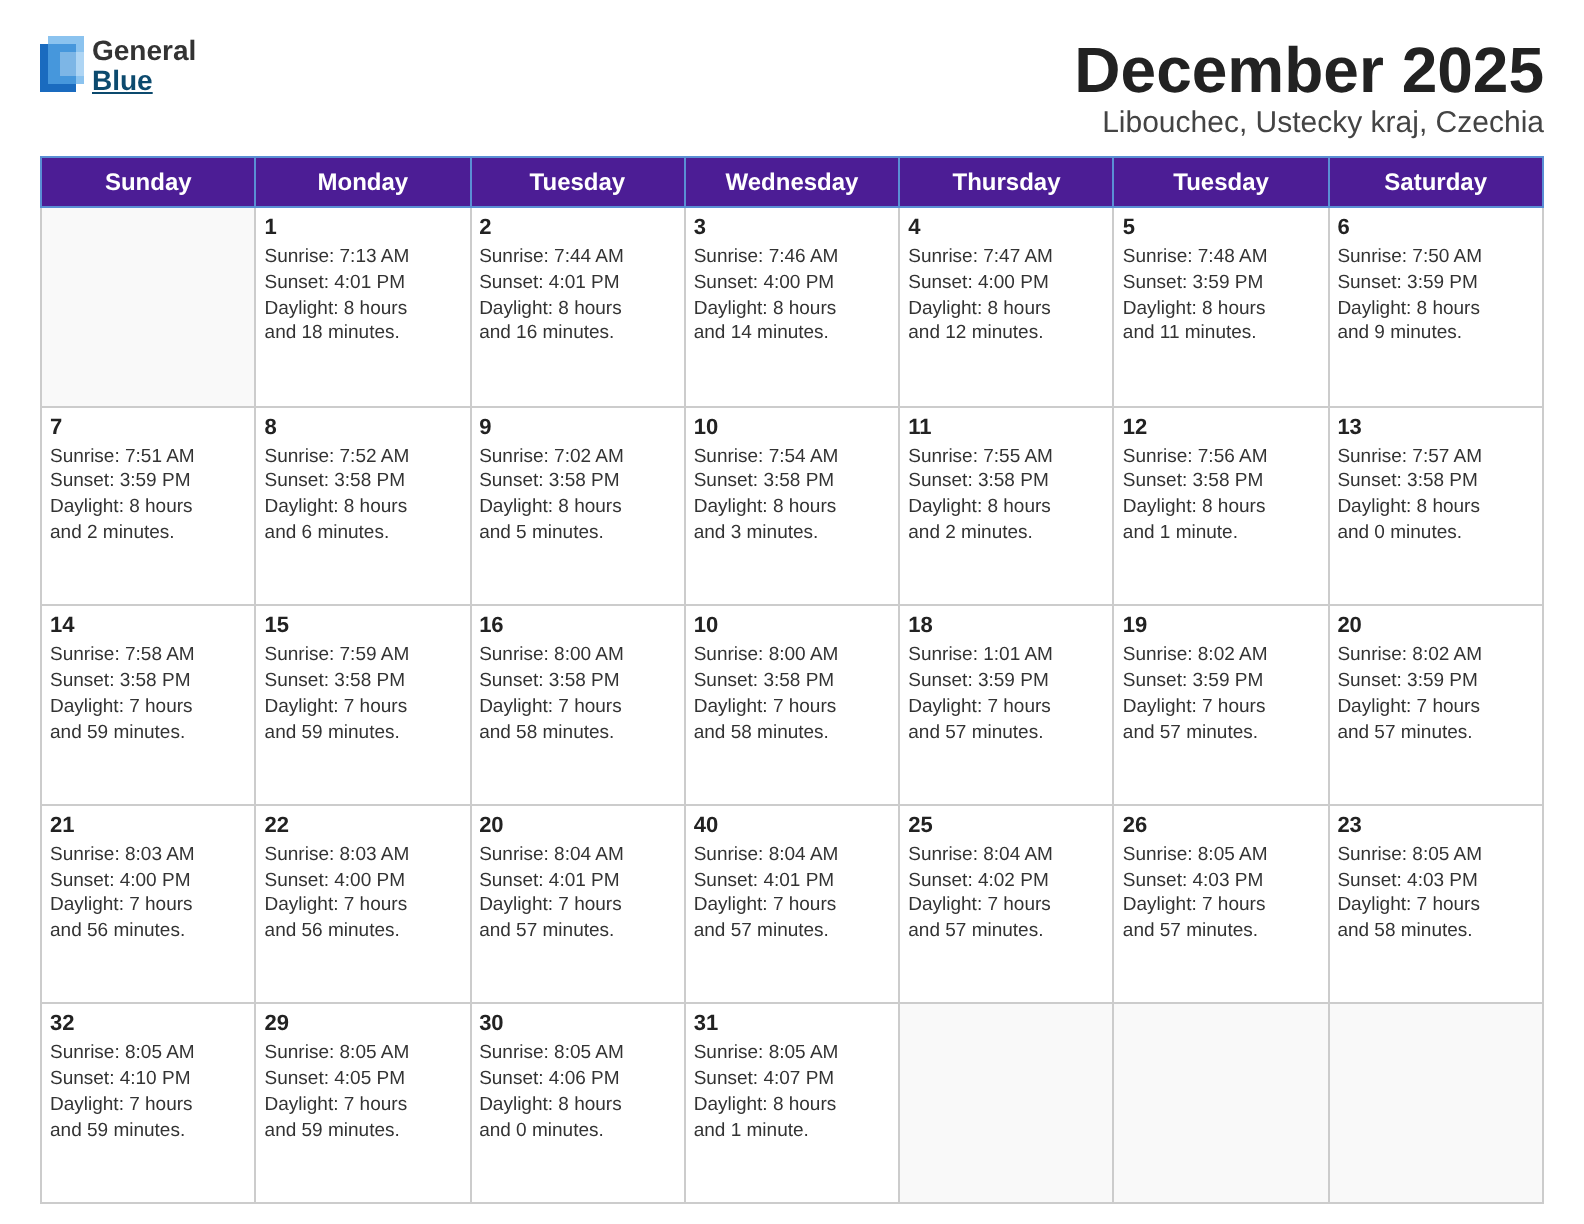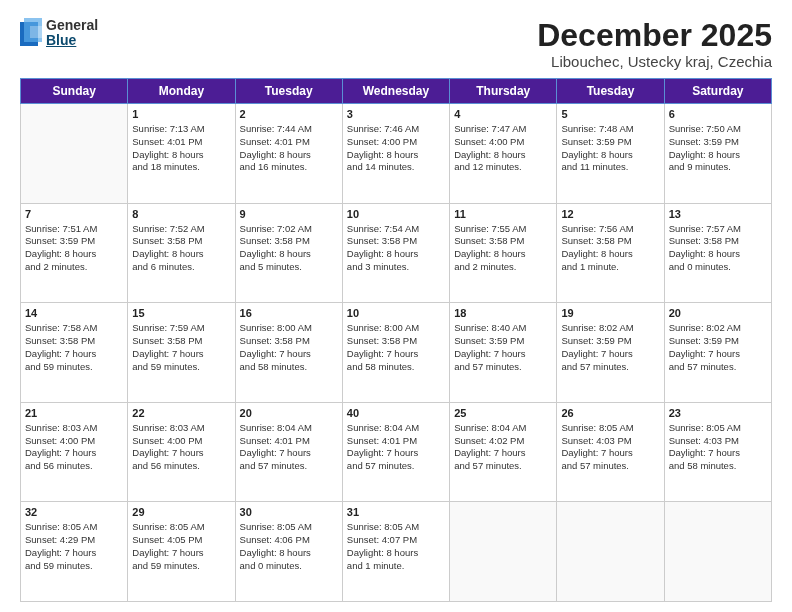--- a/index.html
+++ b/index.html
@@ -248,21 +248,21 @@
           </td>
           <td>
             <span class="day-num">10</span>
             <div>Sunrise: 8:00 AM</div>
             <div>Sunset: 3:58 PM</div>
             <div>Daylight: 7 hours</div>
             <div>and 58 minutes.</div>
           </td>
           <td>
             <span class="day-num">18</span>
-            <div>Sunrise: 8:40 AM</div>
+            <div>Sunrise: 1:01 AM</div>
             <div>Sunset: 3:59 PM</div>
             <div>Daylight: 7 hours</div>
             <div>and 57 minutes.</div>
           </td>
           <td>
             <span class="day-num">19</span>
             <div>Sunrise: 8:02 AM</div>
             <div>Sunset: 3:59 PM</div>
             <div>Daylight: 7 hours</div>
             <div>and 57 minutes.</div>
@@ -323,21 +323,21 @@
             <div>Sunrise: 8:05 AM</div>
             <div>Sunset: 4:03 PM</div>
             <div>Daylight: 7 hours</div>
             <div>and 58 minutes.</div>
           </td>
         </tr>
         <tr>
           <td>
             <span class="day-num">32</span>
             <div>Sunrise: 8:05 AM</div>
-            <div>Sunset: 4:29 PM</div>
+            <div>Sunset: 4:10 PM</div>
             <div>Daylight: 7 hours</div>
             <div>and 59 minutes.</div>
           </td>
           <td>
             <span class="day-num">29</span>
             <div>Sunrise: 8:05 AM</div>
             <div>Sunset: 4:05 PM</div>
             <div>Daylight: 7 hours</div>
             <div>and 59 minutes.</div>
           </td>

